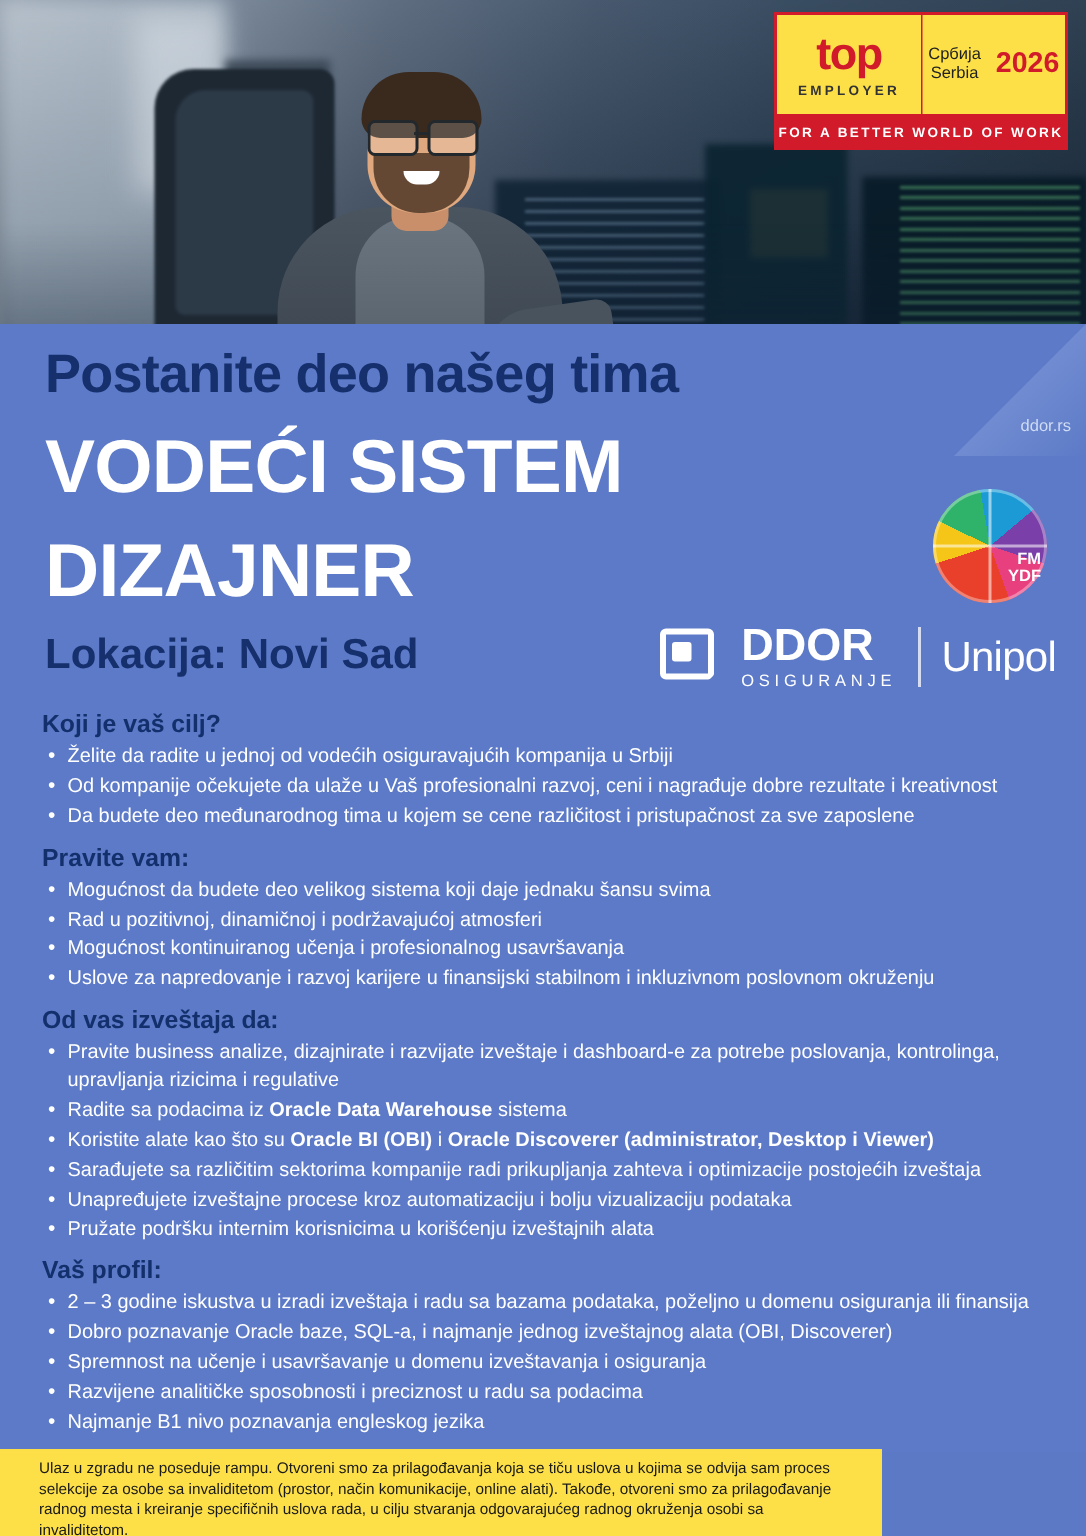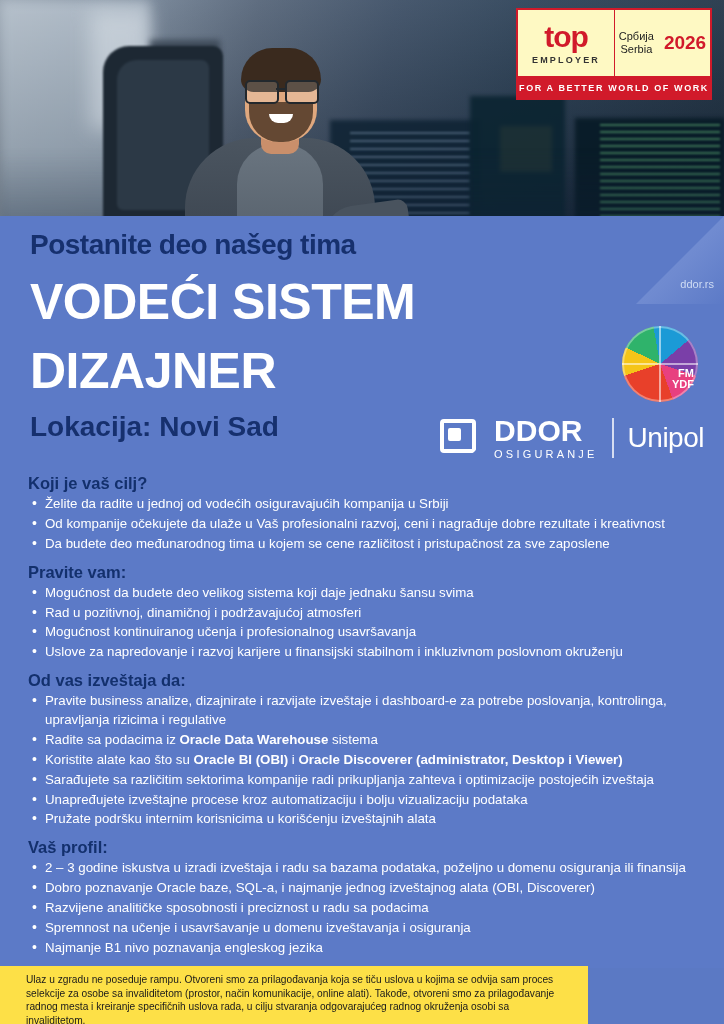--- a/index.html
+++ b/index.html
@@ -107,21 +107,21 @@
     position: absolute; left: 33px; top: 8px; width: 10px; height: 2px; background: #23282d;
   }
   .arm {
     position: absolute; left: 150px; top: 170px; width: 86px; height: 62px;
     background: #49535e; border-radius: 30px 10px 0 0; transform: rotate(-8deg);
   }
 
   
   .top-employer {
     position: absolute; right: 12px; top: 8px; width: 196px; height: 92px;
-    border: 2px solid #d11a2a; background: #fef9c3; box-sizing: border-box;
+    border: 2px solid #d11a2a; background: #fde047; box-sizing: border-box;
   }
   .te-top { display: flex; height: 66px; }
   .te-left {
     width: 96px; border-right: 1px solid #d11a2a;
     display: flex; flex-direction: column; align-items: center; justify-content: center;
   }
   .te-top-word {
     font-size: 30px; font-weight: bold; color: #d11a2a; line-height: 1;
     letter-spacing: -1px;
   }
@@ -150,21 +150,21 @@
     background: linear-gradient(135deg, #7e99d8 0%, #6f8ad0 55%, #5c7ac7 100%);
     clip-path: polygon(100% 0, 100% 100%, 0 100%);
   }
   .ddor-rs {
     position: absolute; top: 62px; right: 10px;
     font-size: 11px; color: #cfdcf4;
   }
 
   .headline-wrap { position: absolute; left: 30px; top: 14px; width: 520px; }
   .h-sub {
-    font-size: 28px; font-weight: bold; color: #16306e; letter-spacing: -0.5px;
+    font-size: 36px; font-weight: bold; color: #16306e; letter-spacing: -0.5px;
     line-height: 1.05; margin: 0 0 2px 0;
   }
   .h-main {
     font-size: 50px; font-weight: bold; color: #ffffff; line-height: 1.02;
     margin: 18px 0 0 0; letter-spacing: -0.5px;
   }
   .h-loc {
     font-size: 28px; font-weight: bold; color: #16306e; margin-top: 14px;
   }
 
@@ -358,22 +358,22 @@
           <li>Radite sa podacima iz <b>Oracle Data Warehouse</b> sistema</li>
           <li>Koristite alate kao što su <b>Oracle BI (OBI)</b> i <b>Oracle Discoverer (administrator, Desktop i Viewer)</b></li>
           <li>Sarađujete sa različitim sektorima kompanije radi prikupljanja zahteva i optimizacije postojećih izveštaja</li>
           <li>Unapređujete izveštajne procese kroz automatizaciju i bolju vizualizaciju podataka</li>
           <li>Pružate podršku internim korisnicima u korišćenju izveštajnih alata</li>
         </ul>
         <div class="sec-title spaced">Vaš profil:</div>
         <ul class="items">
           <li>2 – 3 godine iskustva u izradi izveštaja i radu sa bazama podataka, poželjno u domenu osiguranja ili finansija</li>
           <li>Dobro poznavanje Oracle baze, SQL-a, i najmanje jednog izveštajnog alata (OBI, Discoverer)</li>
+          <li>Spremnost na učenje i usavršavanje u domenu izveštavanja i osiguranja</li>
           <li>Razvijene analitičke sposobnosti i preciznost u radu sa podacima</li>
-          <li>Spremnost na učenje i usavršavanje u domenu izveštavanja i osiguranja</li>
           <li>Najmanje B1 nivo poznavanja engleskog jezika</li>
         </ul>
       </div>
   </div>
 
   <div class="footer">
     <div class="footer-inner">Ulaz u zgradu ne poseduje rampu. Otvoreni smo za prilagođavanja koja se tiču uslova u kojima se odvija sam proces selekcije za osobe sa invaliditetom (prostor, način komunikacije, online alati). Takođe, otvoreni smo za prilagođavanje radnog mesta i kreiranje specifičnih uslova rada, u cilju stvaranja odgovarajućeg radnog okruženja osobi sa invaliditetom.</div>
   </div>
 
 </div>

